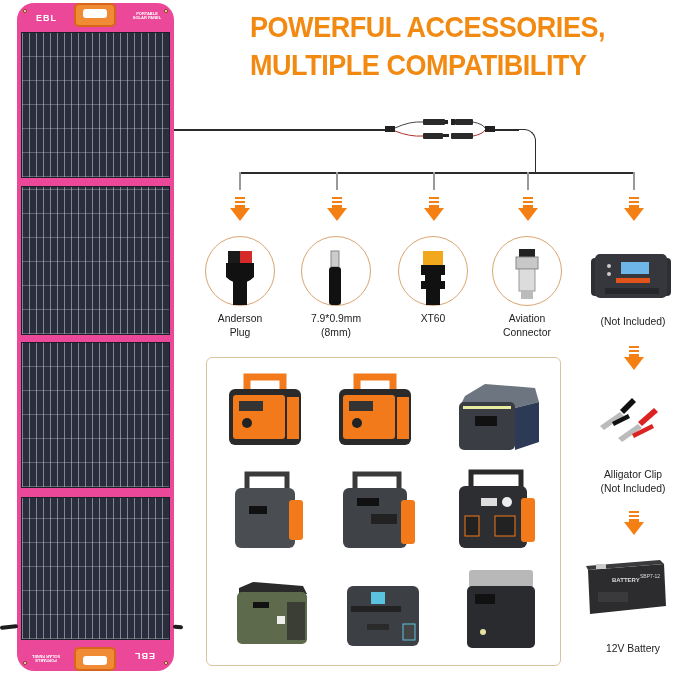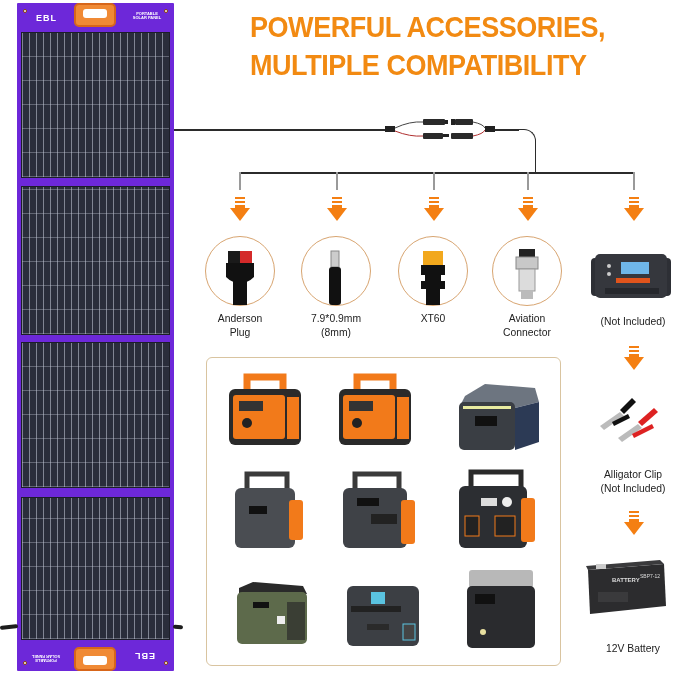--- a/index.html
+++ b/index.html
@@ -2,21 +2,21 @@
 <html><head>
 <meta charset="utf-8">
 <style>
   * { box-sizing: border-box; margin: 0; padding: 0; }
   html, body { width: 679px; height: 676px; background: #ffffff; overflow: hidden; }
   body { position: relative; font-family: "Liberation Sans", sans-serif; }
 
   
   .panel {
     position: absolute; left: 17px; top: 3px; width: 157px; height: 668px;
-    background: #6d28d9; border-radius: 1px;
+    background: #ec4899; border-radius: 17px;
   }
   .panel .handle {
     position: absolute; left: 57px; top: 0; width: 42px; height: 24px;
     background: #f08a35; border: 2px solid #d7661a; border-radius: 5px;
   }
   .panel .handle::after {
     content: ""; position: absolute; left: 7px; top: 4px; width: 24px; height: 9px;
     background: #fff; border-radius: 3px;
   }
   .panel .handle.bottom { top: auto; bottom: 0; }

